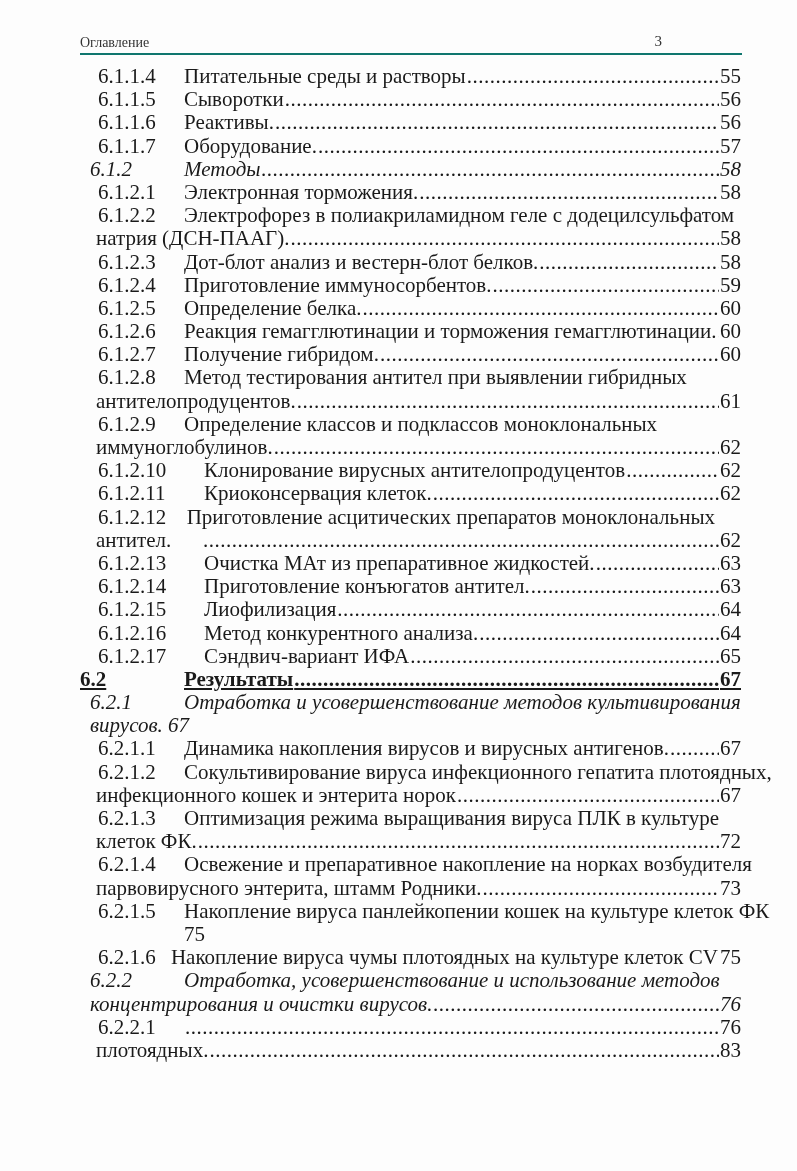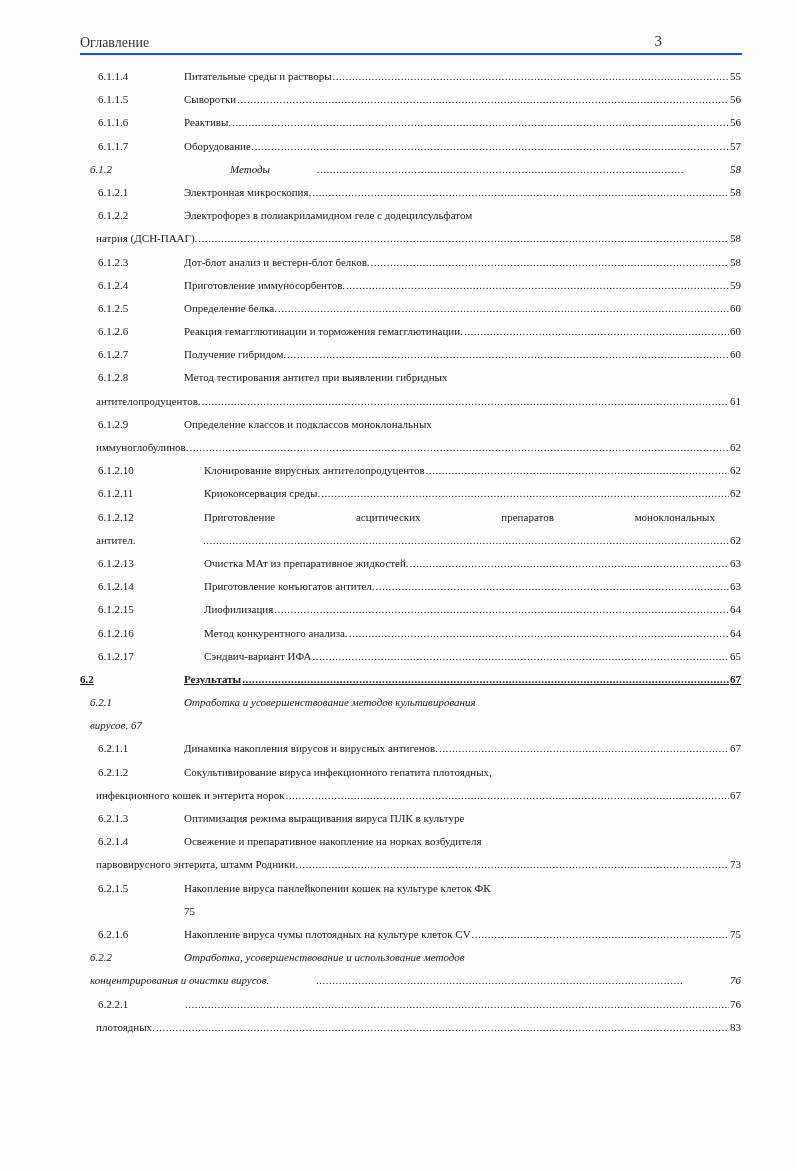--- a/index.html
+++ b/index.html
@@ -1,31 +1,31 @@
 <!DOCTYPE html>
 <html><head>
 <meta charset="utf-8">
 <style>
   html, body { margin:0; padding:0; background:#fdfdfd; }
   body { width:797px; height:1171px; position:relative; overflow:hidden;
          font-family:"Liberation Serif", serif; color:#1a1a1a; }
   .header { position:absolute; left:80px; top:33px; width:662px; height:20px;
-            border-bottom:2px solid #1d4ed8; }
+            border-bottom:2px solid #0f766e; }
   .header .title { position:absolute; left:0; top:2px; font-size:14px; color:#333; }
   .header .pnum { position:absolute; right:80px; top:0; font-size:15px; color:#333; }
   .toc { position:absolute; left:98px; top:65px; width:643px; }
-  .row { position:relative; font-size:11px; line-height:23.2px; height:23.2px; white-space:nowrap; }
+  .row { position:relative; font-size:21px; line-height:23.2px; height:23.2px; white-space:nowrap; }
   .num { display:inline-block; width:86px; }
   .num.w2 { width:106px; }
   .line { display:flex; align-items:baseline; }
   .line .txt { white-space:nowrap; }
   .line .dots { flex:1; overflow:hidden; white-space:nowrap; margin:0 1px; letter-spacing:0.5px; }
   .line .dots::before { content:"................................................................................................................................................................................................"; }
   .line .pg { white-space:nowrap; }
-  .it { font-style:italic;gap:46px; }
+  .it { font-style:italic; }
   .bold { font-weight:bold;text-decoration:underline; }
   .lvl2 { margin-left:-8px; }
   .lvl1 { margin-left:-18px; }
 </style>
 </head>
 <body>
 
 <div class="header">
   <span class="title">Оглавление</span>
   <span class="pnum">3</span>
@@ -63,21 +63,21 @@
 
   <div class="row line it lvl2">
     <span class="num" style="width:94px">6.1.2</span>
     <span class="txt">Методы</span>
     <span class="dots"></span>
     <span class="pg">58</span>
   </div>
 
   <div class="row line">
     <span class="num">6.1.2.1</span>
-    <span class="txt">Электронная микроскопия.</span>
+    <span class="txt">Электронная торможения.</span>
     <span class="dots"></span>
     <span class="pg">58</span>
   </div>
 
   <div class="row">
     <span class="num">6.1.2.2</span><span>Электрофорез в полиакриламидном геле с додецилсульфатом</span>
   </div>
   <div class="row line" style="margin-left:-2px">
     <span class="txt">натрия (ДСН-ПААГ).</span>
     <span class="dots"></span>
@@ -139,21 +139,21 @@
 
   <div class="row line">
     <span class="num w2">6.1.2.10</span>
     <span class="txt">Клонирование вирусных антителопродуцентов</span>
     <span class="dots"></span>
     <span class="pg">62</span>
   </div>
 
   <div class="row line">
     <span class="num w2">6.1.2.11</span>
-    <span class="txt">Криоконсервация среды.</span>
+    <span class="txt">Криоконсервация клеток.</span>
     <span class="dots"></span>
     <span class="pg">62</span>
   </div>
 
   <div class="row" style="display:flex">
     <span class="num w2">6.1.2.12</span>
       <span style="flex:1;text-align:justify;text-align-last:justify;padding-right:26px">Приготовление асцитических препаратов моноклональных</span>
   </div>
   <div class="row line" style="margin-left:-2px">
     <span class="txt" style="width:106px;display:inline-block">антител.</span>
@@ -223,20 +223,25 @@
   </div>
   <div class="row line" style="margin-left:-2px">
     <span class="txt">инфекционного кошек и энтерита норок</span>
     <span class="dots"></span>
     <span class="pg">67</span>
   </div>
 
   <div class="row">
     <span class="num">6.2.1.3</span><span>Оптимизация режима выращивания вируса ПЛК в культуре</span>
   </div>
+  <div class="row line" style="margin-left:-2px">
+    <span class="txt">клеток ФК.</span>
+    <span class="dots"></span>
+    <span class="pg">72</span>
+  </div>
 
   <div class="row">
     <span class="num">6.2.1.4</span><span>Освежение и препаративное накопление на норках возбудителя</span>
   </div>
   <div class="row line" style="margin-left:-2px">
     <span class="txt">парвовирусного энтерита, штамм Родники.</span>
     <span class="dots"></span>
     <span class="pg">73</span>
   </div>
 

